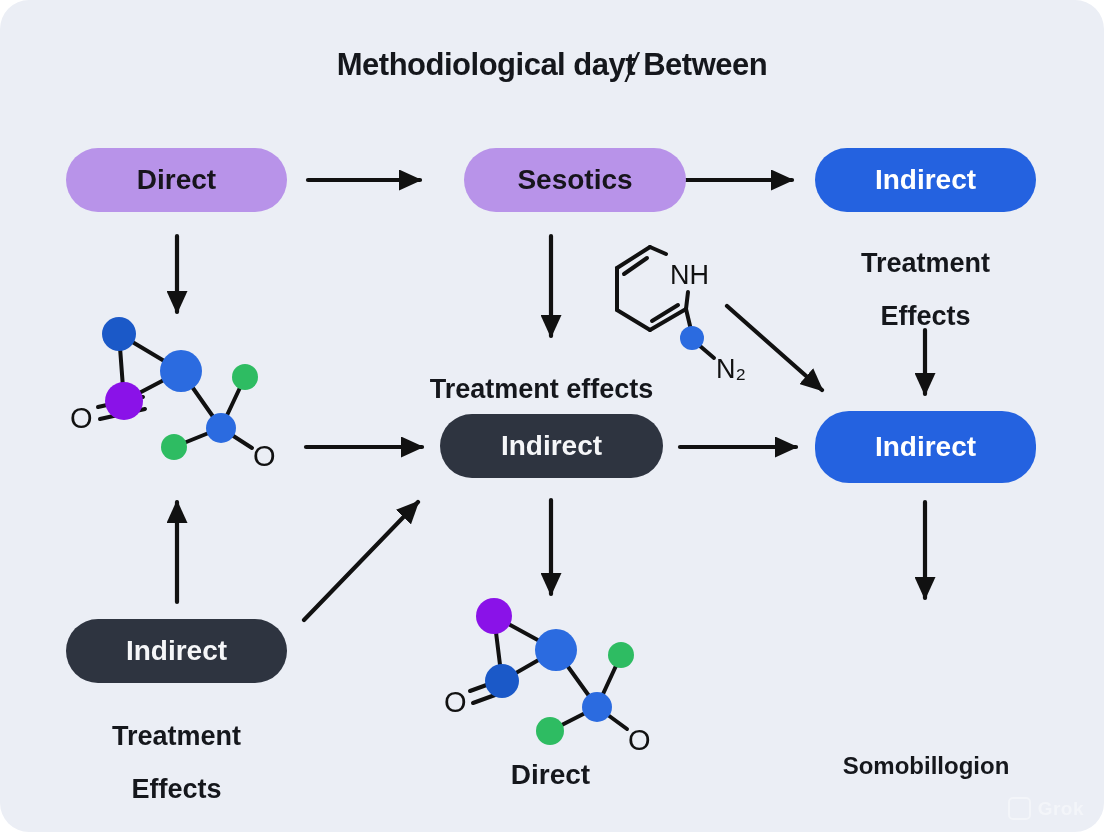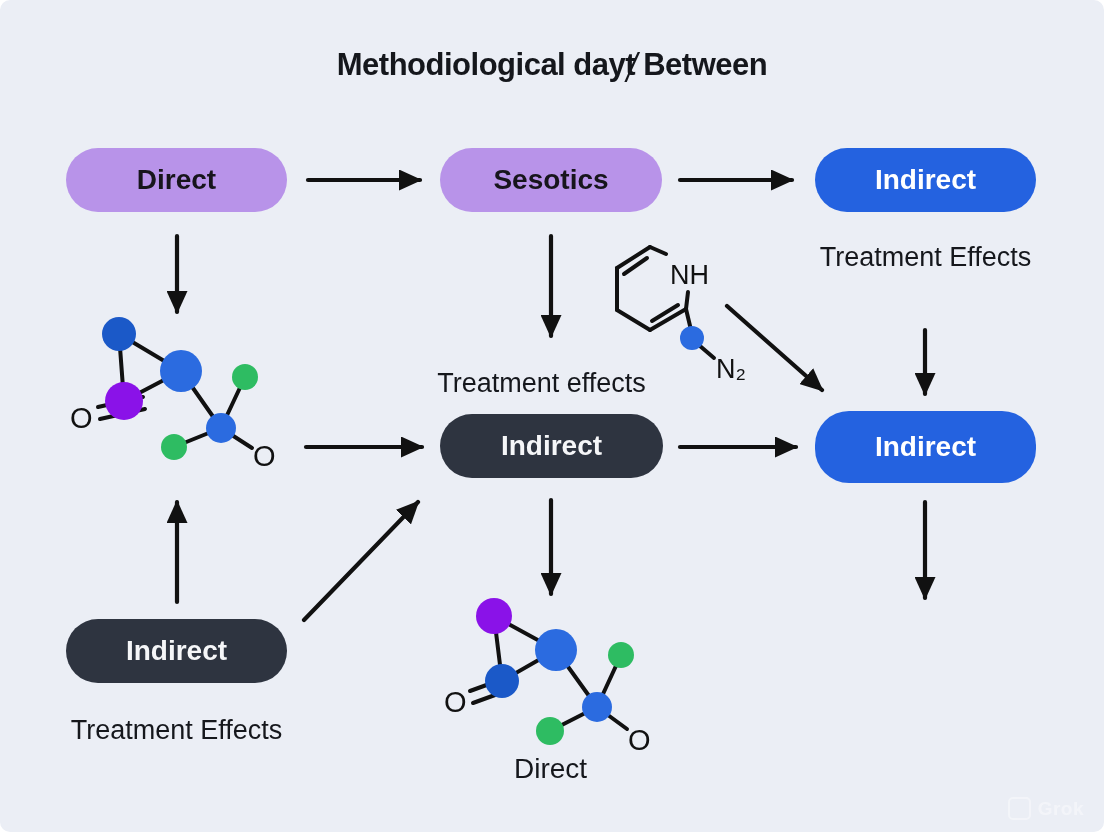--- a/index.html
+++ b/index.html
@@ -1,40 +1,40 @@
 <!DOCTYPE html>
 <html><head>
 <meta charset="utf-8">
 <style>
   html,body{margin:0;padding:0;background:#ffffff;}
   .stage{
     position:relative;width:1104px;height:832px;background:#ebeef5;
-    border-radius:10px;overflow:hidden;
+    border-radius:29px;overflow:hidden;
     font-family:"Liberation Sans",sans-serif;color:#15171c;
   }
   .title{
     position:absolute;top:47px;left:0;width:100%;text-align:center;
     font-size:31px;font-weight:700;letter-spacing:-.5px;color:#15171c;
   }
   .pill{
     position:absolute;border-radius:34px;display:flex;align-items:center;justify-content:center;
     font-size:28px;font-weight:700;
   }
   .pill.purple{background:#b893e9;color:#17151c;}
   .pill.blue{background:#2462e0;color:#ffffff;}
   .pill.dark{background:#2e3440;color:#f5f6f8;}
   .p-direct-top{left:66px;top:148px;width:221px;height:64px;}
-  .p-sesotics{left:440px;top:148px;width:222px;height:64px;}
+  .p-sesotics{left:464px;top:148px;width:222px;height:64px;}
   .p-indirect-top{left:815px;top:148px;width:221px;height:64px;}
   .p-indirect-mid{left:440px;top:414px;width:223px;height:64px;}
   .p-indirect-right{left:815px;top:411px;width:221px;height:72px;}
   .p-indirect-bl{left:66px;top:619px;width:221px;height:64px;}
   .caption{
-    position:absolute;text-align:center;font-size:27px;font-weight:400;
-    line-height:41px;color:#15171c;
+    position:absolute;text-align:center;font-size:27px;font-weight:700;
+    line-height:53px;color:#15171c;
   }
   .c-top-right{left:815px;top:237px;width:221px;}
   .c-mid{left:400px;top:363px;width:283px;}
   .c-bottom-left{left:66px;top:710px;width:221px;}
   .c-right{left:800px;top:631px;width:251px;}
   .c-somo{left:790px;top:751px;width:272px;font-size:24px;font-weight:700;line-height:30px;}
   .c-direct-bottom{left:440px;top:748px;width:221px;font-size:28px;}
   svg.layer{position:absolute;left:0;top:0;}
   .watermark{
     position:absolute;right:20px;bottom:12px;display:flex;align-items:center;gap:7px;
@@ -138,19 +138,20 @@
   <div class="pill purple p-sesotics">Sesotics</div>
   <div class="pill blue p-indirect-top">Indirect</div>
   <div class="pill dark p-indirect-mid">Indirect</div>
   <div class="pill blue p-indirect-right">Indirect</div>
   <div class="pill dark p-indirect-bl">Indirect</div>
 
   <div class="caption c-top-right">Treatment Effects</div>
   <div class="caption c-mid">Treatment effects</div>
   <div class="caption c-bottom-left">Treatment Effects</div>
   <div class="caption c-direct-bottom">Direct</div>
+  <div class="caption c-somo">Somobillogion</div>
 
   <div class="watermark">
     <span class="wm-logo"></span>
     <span>Grok</span>
   </div>
 
 </div>
 
 </body></html>

